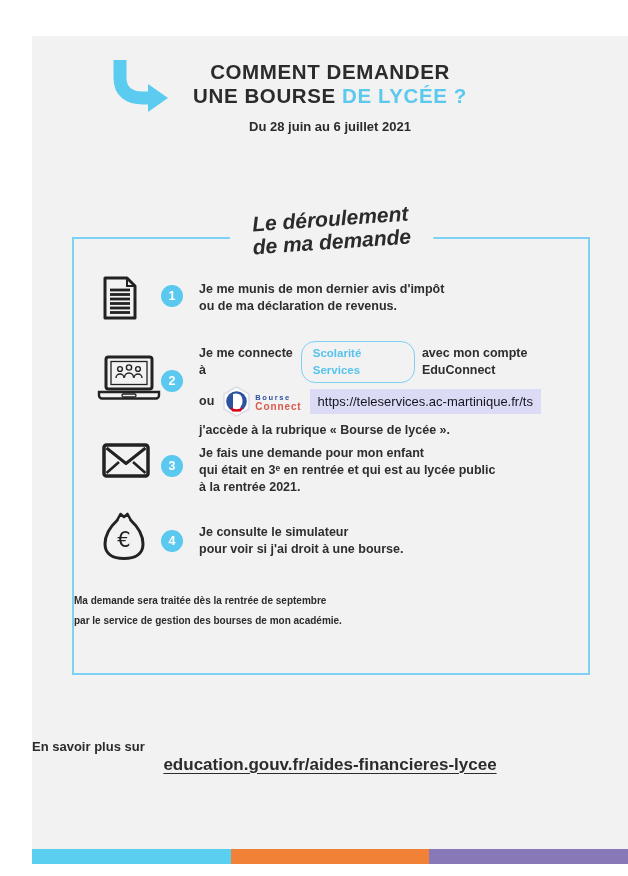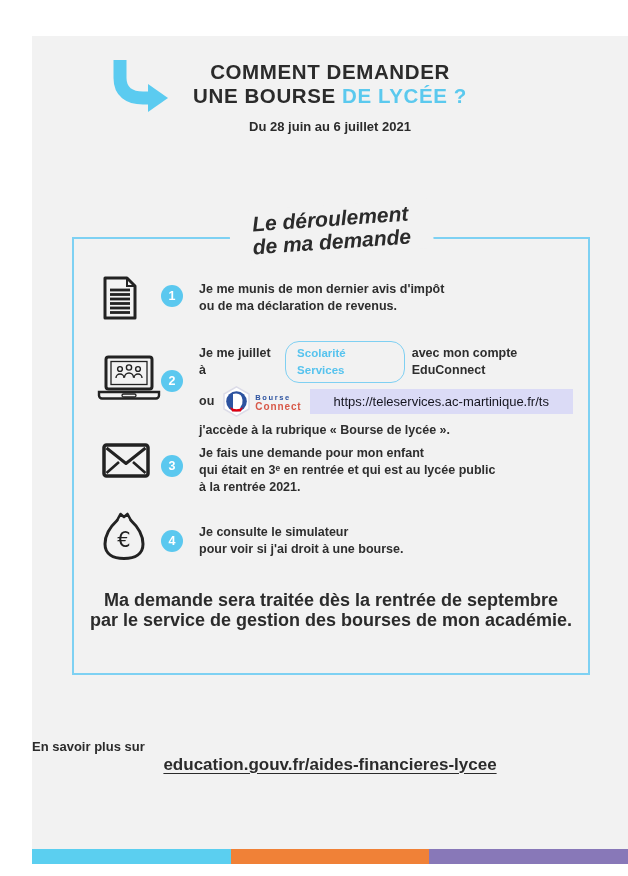--- a/index.html
+++ b/index.html
@@ -14,26 +14,26 @@
   
   .process-box{position:absolute;left:40px;top:201px;width:514px;height:434px;border:2px solid #7ed1f3;}
   .box-title{position:absolute;top:-34px;left:50%;transform:translateX(-50%) rotate(-4deg);background:#f2f2f2;padding:2px 22px;text-align:center;font-style:italic;font-weight:700;font-size:21px;line-height:23px;color:#2b2b2b;white-space:nowrap;}
   .step-icon{position:absolute;}
   .step-num{position:absolute;width:22px;height:22px;border-radius:50%;background:#5bc8ef;color:#fff;font-size:12.5px;font-weight:700;line-height:22px;text-align:center;}
   .step-text{position:absolute;font-size:12.5px;font-weight:700;line-height:17px;color:#2e2e2e;}
   
   .s2col{display:flex;flex-direction:column;align-items:flex-start;}
   .s2row{display:flex;align-items:center;}
   .pill{display:inline-block;border:1.5px solid #7fd0f2;border-radius:14px;color:#56c3ee;padding:3px 11px;margin:0 7px;font-size:11.5px;font-weight:700;}
-  .url-box{background:#dbdbf6;color:#15151f;font-weight:400;font-size:13px;padding:4px 24px;margin-left:8px;white-space:nowrap;}
+  .url-box{background:#dbdbf6;color:#15151f;font-weight:400;font-size:13px;padding:4px 8px;margin-left:8px;white-space:nowrap;}
   .fc-logo{margin-left:8px;display:flex;align-items:center;}
   .fc-text{margin-left:4px;line-height:9px;}
   .fc-line1{color:#2d53a0;font-size:7.5px;letter-spacing:1.6px;font-weight:700;}
   .fc-line2{color:#d85948;font-size:10px;letter-spacing:.9px;font-weight:700;}
-  .note{position:absolute;left:0;right:0;top:352px;text-align:center;font-size:18px;font-weight:800;line-height:19.5px;color:#2b2b2b;}
+  .note{position:absolute;left:0;right:0;top:352px;font-size:10px;font-weight:800;line-height:19.5px;color:#2b2b2b;}
   
   .more-info{position:absolute;left:0;right:0;top:703px;font-size:13px;font-weight:700;color:#2b2b2b;}
   .site-link{position:absolute;left:0;right:0;top:719px;text-align:center;font-size:17px;font-weight:800;color:#2b2b2b;text-decoration:underline;text-underline-offset:3px;cursor:pointer;}
   
   .bars{position:absolute;left:32px;top:849px;width:596px;height:15px;display:flex;}
   .bar{flex:1;height:100%;}
 </style>
 </head>
 <body>
 
@@ -84,21 +84,21 @@
             <path d="M28.5 22.5 a4.5 4.5 0 0 1 9 0"></path>
           <circle cx="42" cy="14" r="2.4"></circle>
             <path d="M38 23 a4 4 0 0 1 8 0"></path>
         </g>
         <path d="M3 37 h60 v3.5 a3 3 0 0 1 -3 3 h-54 a3 3 0 0 1 -3 -3 z" fill="none" stroke="#222" stroke-width="2.4"></path>
         <rect x="26" y="39" width="14" height="3" rx="1.5" fill="none" stroke="#222" stroke-width="1.3"></rect>
       </svg>
       <div class="step-num" style="left:87px;top:131px;">2</div>
       <div class="step-text s2col" style="left:125px;top:102px;">
         <div class="s2row">
-          <span>Je me juillet à</span>
+          <span>Je me connecte à</span>
           <span class="pill">Scolarité Services</span>
           <span>avec mon compte EduConnect</span>
         </div>
         <div class="s2row" style="margin-top:3px;">
           <span>ou</span>
           <span class="fc-logo">
             <svg width="29" height="31" viewBox="0 0 29 31">
               <polygon points="14.5,0.8 27,8 27,23 14.5,30.2 2,23 2,8" fill="#ffffff" stroke="#dcdce8" stroke-width="1.5"></polygon>
               <circle cx="14.5" cy="15.5" r="10.3" fill="#2d53a0"></circle>
               <path d="M11 8 q8.5 -2 9.5 6 q0.5 4 -2 7 l-1 4.5 h-6.5 z" fill="#ffffff"></path>

